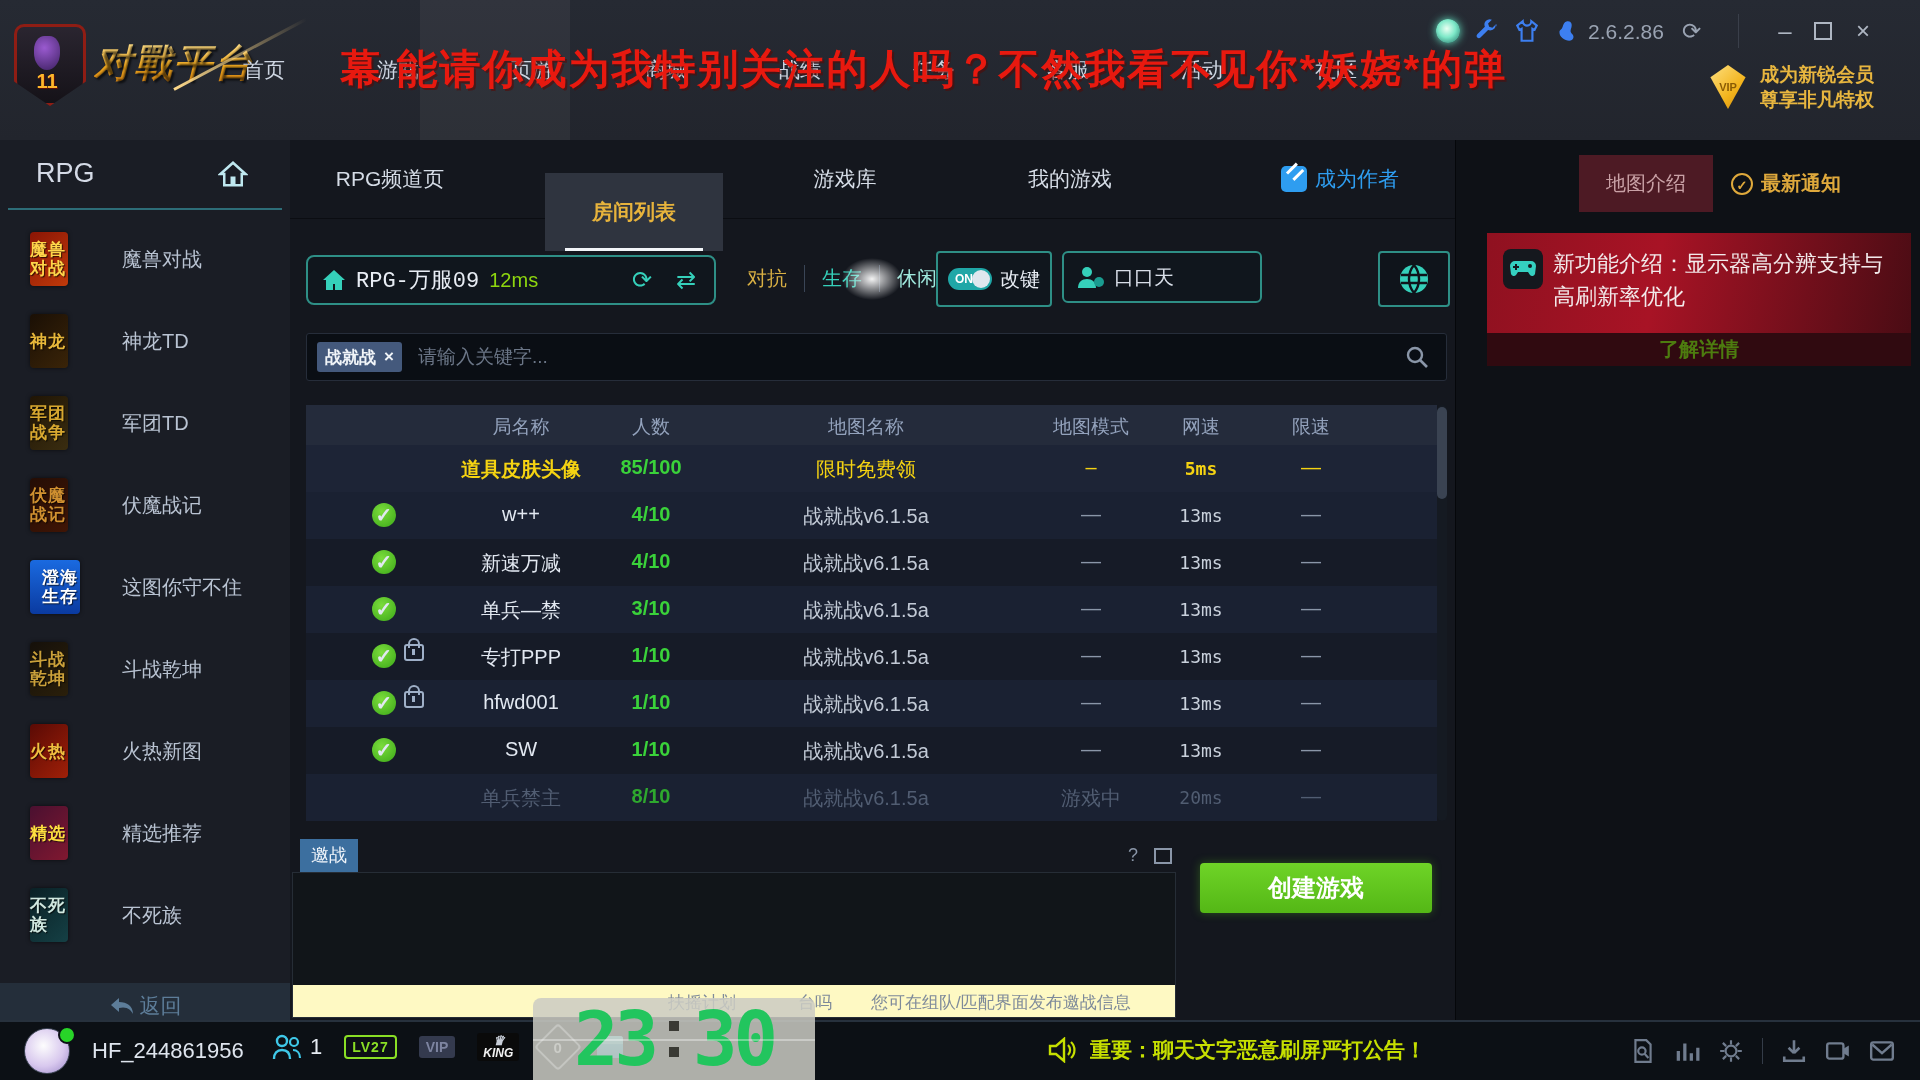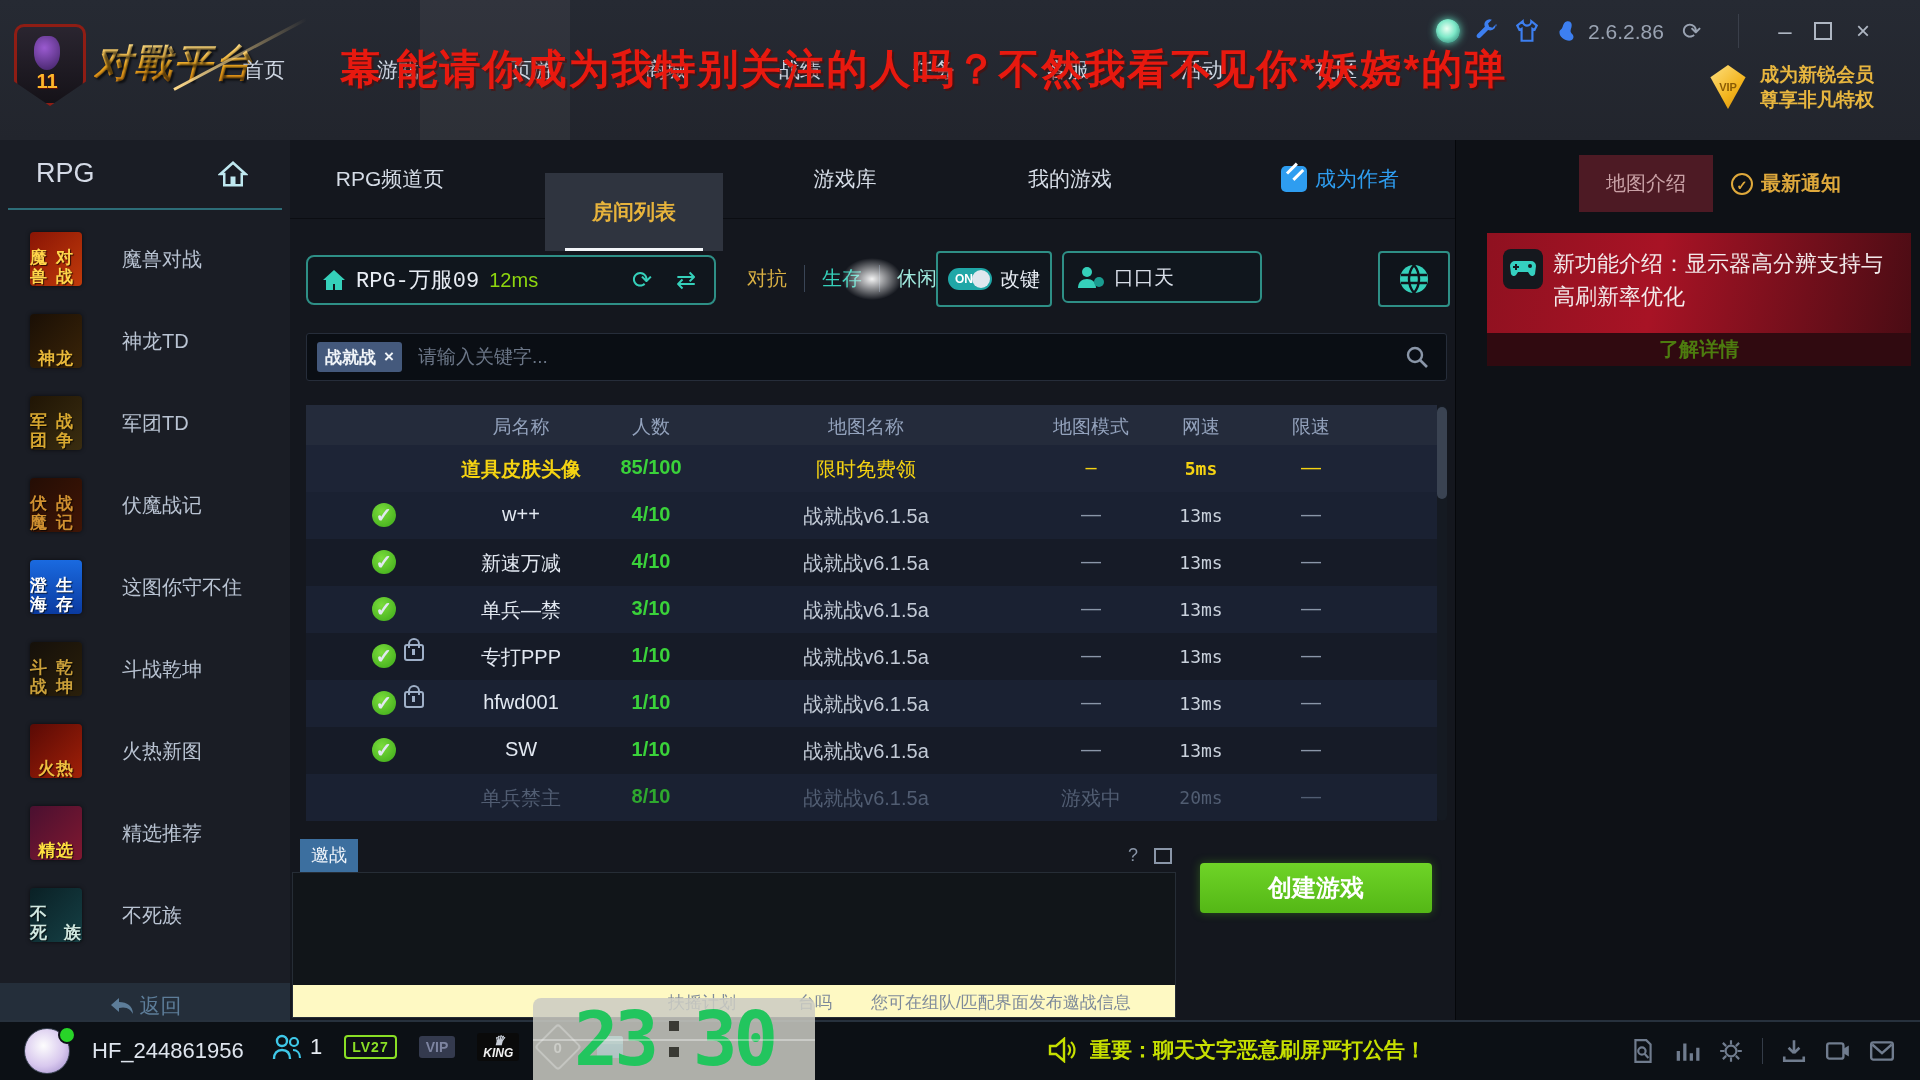--- a/index.html
+++ b/index.html
@@ -37,21 +37,21 @@
   .danmaku{position:absolute;left:340px;top:42px;font-size:41px;font-weight:bold;color:#e8190f;letter-spacing:2px;white-space:nowrap;text-shadow:2px 2px 0 rgba(90,8,4,.55);z-index:50;pointer-events:none;}
 
   
   .sidebar{position:absolute;left:0;top:140px;width:290px;height:880px;background:#1a1d25;}
   .side-head{position:absolute;left:0;top:0;width:290px;height:68px;}
   .side-title{position:absolute;left:36px;top:18px;font-size:27px;color:#d4dae6;}
   .side-home{position:absolute;left:218px;top:20px;width:30px;height:28px;cursor:pointer;}
   .side-divider{position:absolute;left:8px;top:68px;width:274px;height:2px;background:#2d6d78;}
   .side-list{position:absolute;left:0;top:78px;width:290px;}
   .side-item{position:relative;height:82px;cursor:pointer;}
-  .tile{position:absolute;left:30px;top:14px;width:52px;height:54px;border-radius:4px;display:flex;flex-direction:row;align-items:flex-end;justify-content:center;font-weight:900;font-size:17px;line-height:19px;letter-spacing:1px;box-shadow:0 0 4px rgba(0,0,0,.6);text-shadow:1px 1px 1px rgba(0,0,0,.7);}
+  .tile{position:absolute;left:30px;top:14px;width:38px;height:54px;border-radius:4px;display:flex;flex-direction:column;align-items:flex-start;justify-content:center;font-weight:900;font-size:17px;line-height:19px;letter-spacing:1px;box-shadow:0 0 4px rgba(0,0,0,.6);text-shadow:1px 1px 1px rgba(0,0,0,.7);}
   .side-label{position:absolute;left:122px;top:28px;font-size:20px;color:#b9c3d2;white-space:nowrap;}
   .back-btn{position:absolute;left:0;top:843px;width:290px;height:45px;background:#242e3a;display:flex;align-items:center;justify-content:center;gap:5px;cursor:pointer;}
   .back-arrow{width:26px;height:18px;}
   .back-label{font-size:21px;color:#5d7d99;}
 
   
   .content{position:absolute;left:290px;top:140px;width:1165px;height:880px;background:#14171e;}
   .ctabs{position:absolute;left:0;top:0;width:1165px;height:78px;border-bottom:1px solid #0b0d12;}
   .ctab{position:absolute;top:0;height:78px;display:flex;align-items:center;justify-content:center;gap:8px;font-size:21px;color:#d5dce6;cursor:pointer;}
   .ctab:nth-child(1){left:25px;width:150px;}
@@ -259,21 +259,21 @@
           <span class="side-label">军团TD</span>
         </div>
         <div class="side-item">
           <div class="tile" style="background: linear-gradient(135deg, rgb(36, 13, 5), rgb(64, 21, 5)); color: rgb(208, 144, 48);">
             <div>伏魔</div>
             <div>战记</div>
           </div>
           <span class="side-label">伏魔战记</span>
         </div>
         <div class="side-item">
-          <div class="tile" style="background: linear-gradient(rgb(26, 106, 224), rgb(10, 58, 160)); color: rgb(255, 255, 255);">
+          <div class="tile" style="background: linear-gradient(rgb(26, 106, 224), rgb(10, 58, 160)); color: rgb(255, 255, 255); padding-left: 12px;">
             <div>澄海</div>
             <div>生存</div>
           </div>
           <span class="side-label">这图你守不住</span>
         </div>
         <div class="side-item">
           <div class="tile" style="background: linear-gradient(135deg, rgb(21, 16, 10), rgb(42, 31, 10)); color: rgb(202, 160, 58);">
             <div>斗战</div>
             <div>乾坤</div>
           </div>

